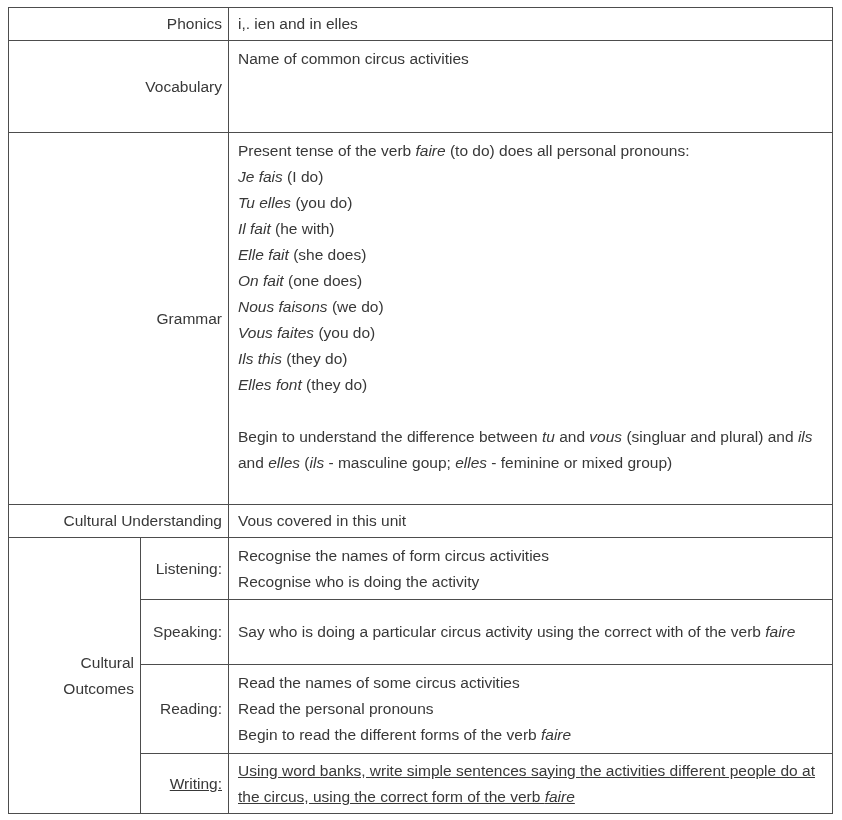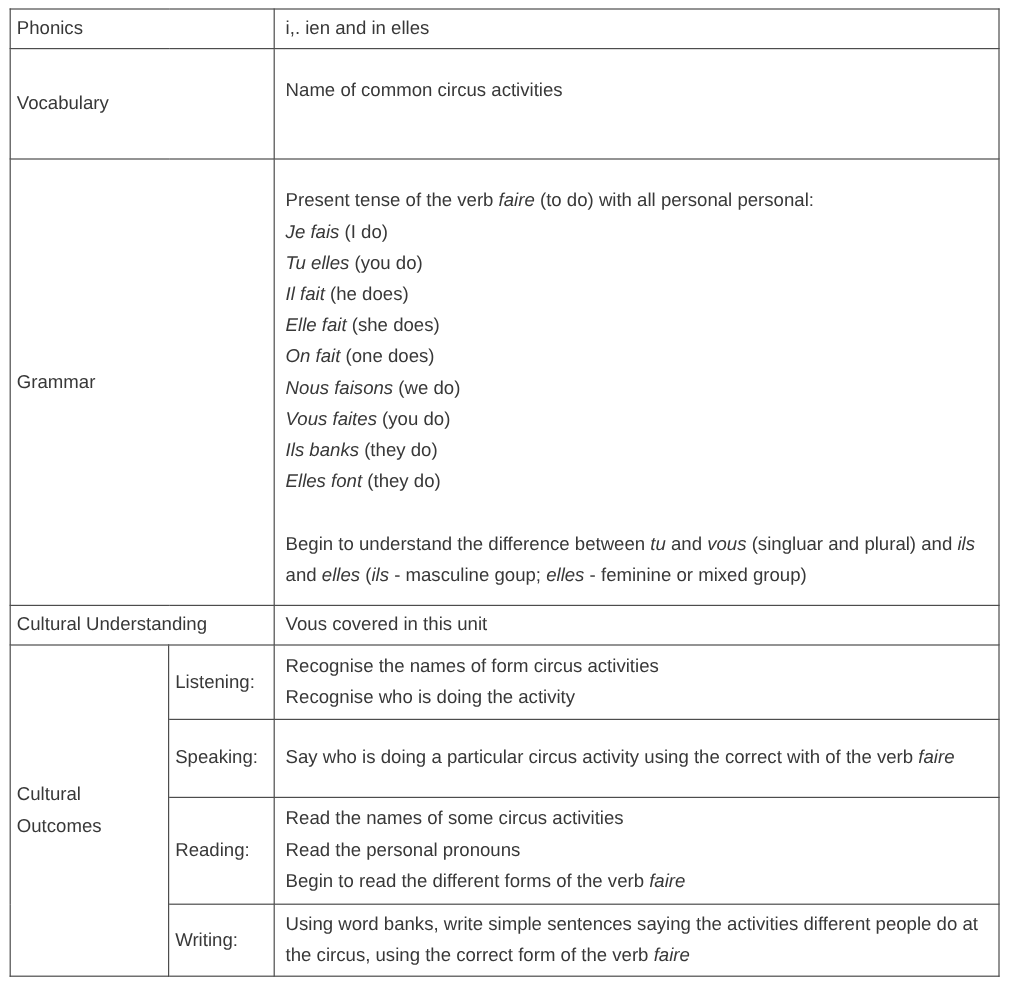--- a/index.html
+++ b/index.html
@@ -20,29 +20,30 @@
   td {
     border: 1px solid #4d4d4d;
     font-size: 15.5px;
     line-height: 26px;
     vertical-align: middle;
     overflow: hidden;
     word-wrap: break-word;
   }
   td.label-cell {
     padding: 2px 6px 2px 5px;
+    text-align: right;
   }
   td.content-cell {
     padding: 3px 12px 3px 9px;
   }
   td.v-top {
     vertical-align: top;
   }
   td.pad-top {
-    padding-top: 22px;
+    padding-top: 5px;
   }
   .rt-line {
     min-height: 26px;
   }
   em {
     font-style: italic;
   }
 </style>
 </head>
 <body>
@@ -61,29 +62,29 @@
   </tr>
 
   <tr style="height:92px;">
     <td colspan="2" class="label-cell">Vocabulary</td>
     <td class="content-cell v-top pad-top">Name of common circus activities</td>
   </tr>
 
   <tr style="height:372px;">
     <td colspan="2" class="label-cell">Grammar</td>
     <td class="content-cell v-top pad-top">
-          <div class="rt-line"><span>Present tense of the verb </span><em>faire</em><span> (to do) with all personal personal:</span></div>
+          <div class="rt-line"><span>Present tense of the verb </span><em>faire</em><span> (to do) does all personal pronouns:</span></div>
           <div class="rt-line"><em>Je fais</em><span> (I do)</span></div>
           <div class="rt-line"><em>Tu elles</em><span> (you do)</span></div>
-          <div class="rt-line"><em>Il fait</em><span> (he does)</span></div>
+          <div class="rt-line"><em>Il fait</em><span> (he with)</span></div>
           <div class="rt-line"><em>Elle fait</em><span> (she does)</span></div>
           <div class="rt-line"><em>On fait</em><span> (one does)</span></div>
           <div class="rt-line"><em>Nous faisons</em><span> (we do)</span></div>
           <div class="rt-line"><em>Vous faites</em><span> (you do)</span></div>
-          <div class="rt-line"><em>Ils banks</em><span> (they do)</span></div>
+          <div class="rt-line"><em>Ils this</em><span> (they do)</span></div>
           <div class="rt-line"><em>Elles font</em><span> (they do)</span></div>
           <div class="rt-line">&nbsp;</div>
           <div class="rt-line"><span>Begin to understand the difference between </span><em>tu</em><span> and </span><em>vous</em><span> (singluar and plural) and </span><em>ils</em><span> and </span><em>elles</em><span> (</span><em>ils</em><span> - masculine goup; </span><em>elles</em><span> - feminine or mixed group)</span></div>
         </td>
   </tr>
 
   <tr style="height:16px;">
     <td colspan="2" class="label-cell">Cultural Understanding</td>
     <td class="content-cell">Vous covered in this unit</td>
   </tr>
@@ -106,20 +107,20 @@
 
   <tr style="height:89px;">
     <td class="label-cell">Reading:</td>
     <td class="content-cell">
           <div class="rt-line"><span>Read the names of some circus activities</span></div>
           <div class="rt-line"><span>Read the personal pronouns</span></div>
           <div class="rt-line"><span>Begin to read the different forms of the verb </span><em>faire</em></div>
         </td>
   </tr>
 
-  <tr style="height:60px;">
+  <tr style="height:60px;text-decoration:underline;">
     <td class="label-cell">Writing:</td>
     <td class="content-cell">
           <div class="rt-line"><span>Using word banks, write simple sentences saying the activities different people do at the circus, using the correct form of the verb </span><em>faire</em></div>
         </td>
   </tr>
 </tbody>
   </table>
 
 </body></html>

